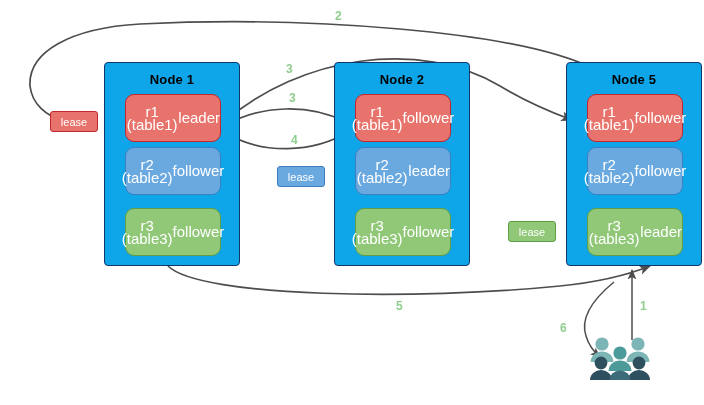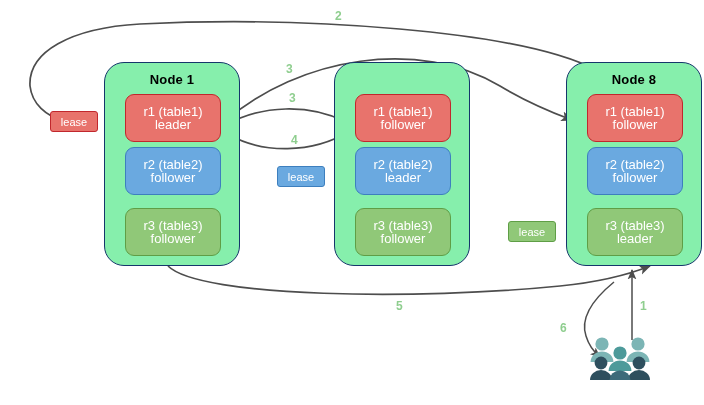--- a/index.html
+++ b/index.html
@@ -12,47 +12,47 @@
   }
   #stage{position:absolute;left:0;top:0;width:704px;height:405px;}
 
   
   #arrows{position:absolute;left:0;top:0;width:704px;height:405px;}
 
   
   .node{
     position:absolute;
     border:1.6px solid #15366b;
-    border-radius:20px;
-    background:#86efac;
+    border-radius:4px;
+    background:#0ea5e9;
     box-sizing:border-box;
   }
   .node-title{
     position:absolute;
     left:0;right:0;
     top:9px;
     text-align:center;
     font-size:13px;
     font-weight:bold;
     color:#000000;
     letter-spacing:.2px;
   }
   .replica{
     position:absolute;
     left:20px;
     width:96px;
     height:48px;
     border-radius:9px;
     box-sizing:border-box;
     display:flex;
-    flex-direction:column;
+    flex-direction:row;
     align-items:center;
     justify-content:center;
     color:#ffffff;
-    font-size:13px;
+    font-size:15px;
     line-height:13.5px;
     text-align:center;
   }
   .rep-red{background:#e8736c;border:1.4px solid #c1272d;}
   .rep-blue{background:#6aa9e0;border:1.4px solid #3d7fbe;}
   .rep-green{background:#90c878;border:1.4px solid #5f9e46;justify-content:center;}
 
   .rep-r1{top:31px;}
   .rep-r2{top:84px;}
   .rep-r3{top:145px;}
@@ -126,37 +126,38 @@
       <span>r2 (table2)</span>
       <span>follower</span>
     </div>
     <div class="replica rep-green rep-r3">
       <span>r3 (table3)</span>
       <span>follower</span>
     </div>
   </div>
 
   <div class="node" style="left:334px;top:62px;width:136px;height:204px;">
+    <div class="node-title">Node 2</div>
 
     <div class="replica rep-red rep-r1">
       <span>r1 (table1)</span>
       <span>follower</span>
     </div>
     <div class="replica rep-blue rep-r2">
       <span>r2 (table2)</span>
       <span>leader</span>
     </div>
     <div class="replica rep-green rep-r3">
       <span>r3 (table3)</span>
       <span>follower</span>
     </div>
   </div>
 
   <div class="node" style="left:566px;top:62px;width:136px;height:204px;">
-    <div class="node-title">Node 8</div>
+    <div class="node-title">Node 5</div>
 
     <div class="replica rep-red rep-r1">
       <span>r1 (table1)</span>
       <span>follower</span>
     </div>
     <div class="replica rep-blue rep-r2">
       <span>r2 (table2)</span>
       <span>follower</span>
     </div>
     <div class="replica rep-green rep-r3">

